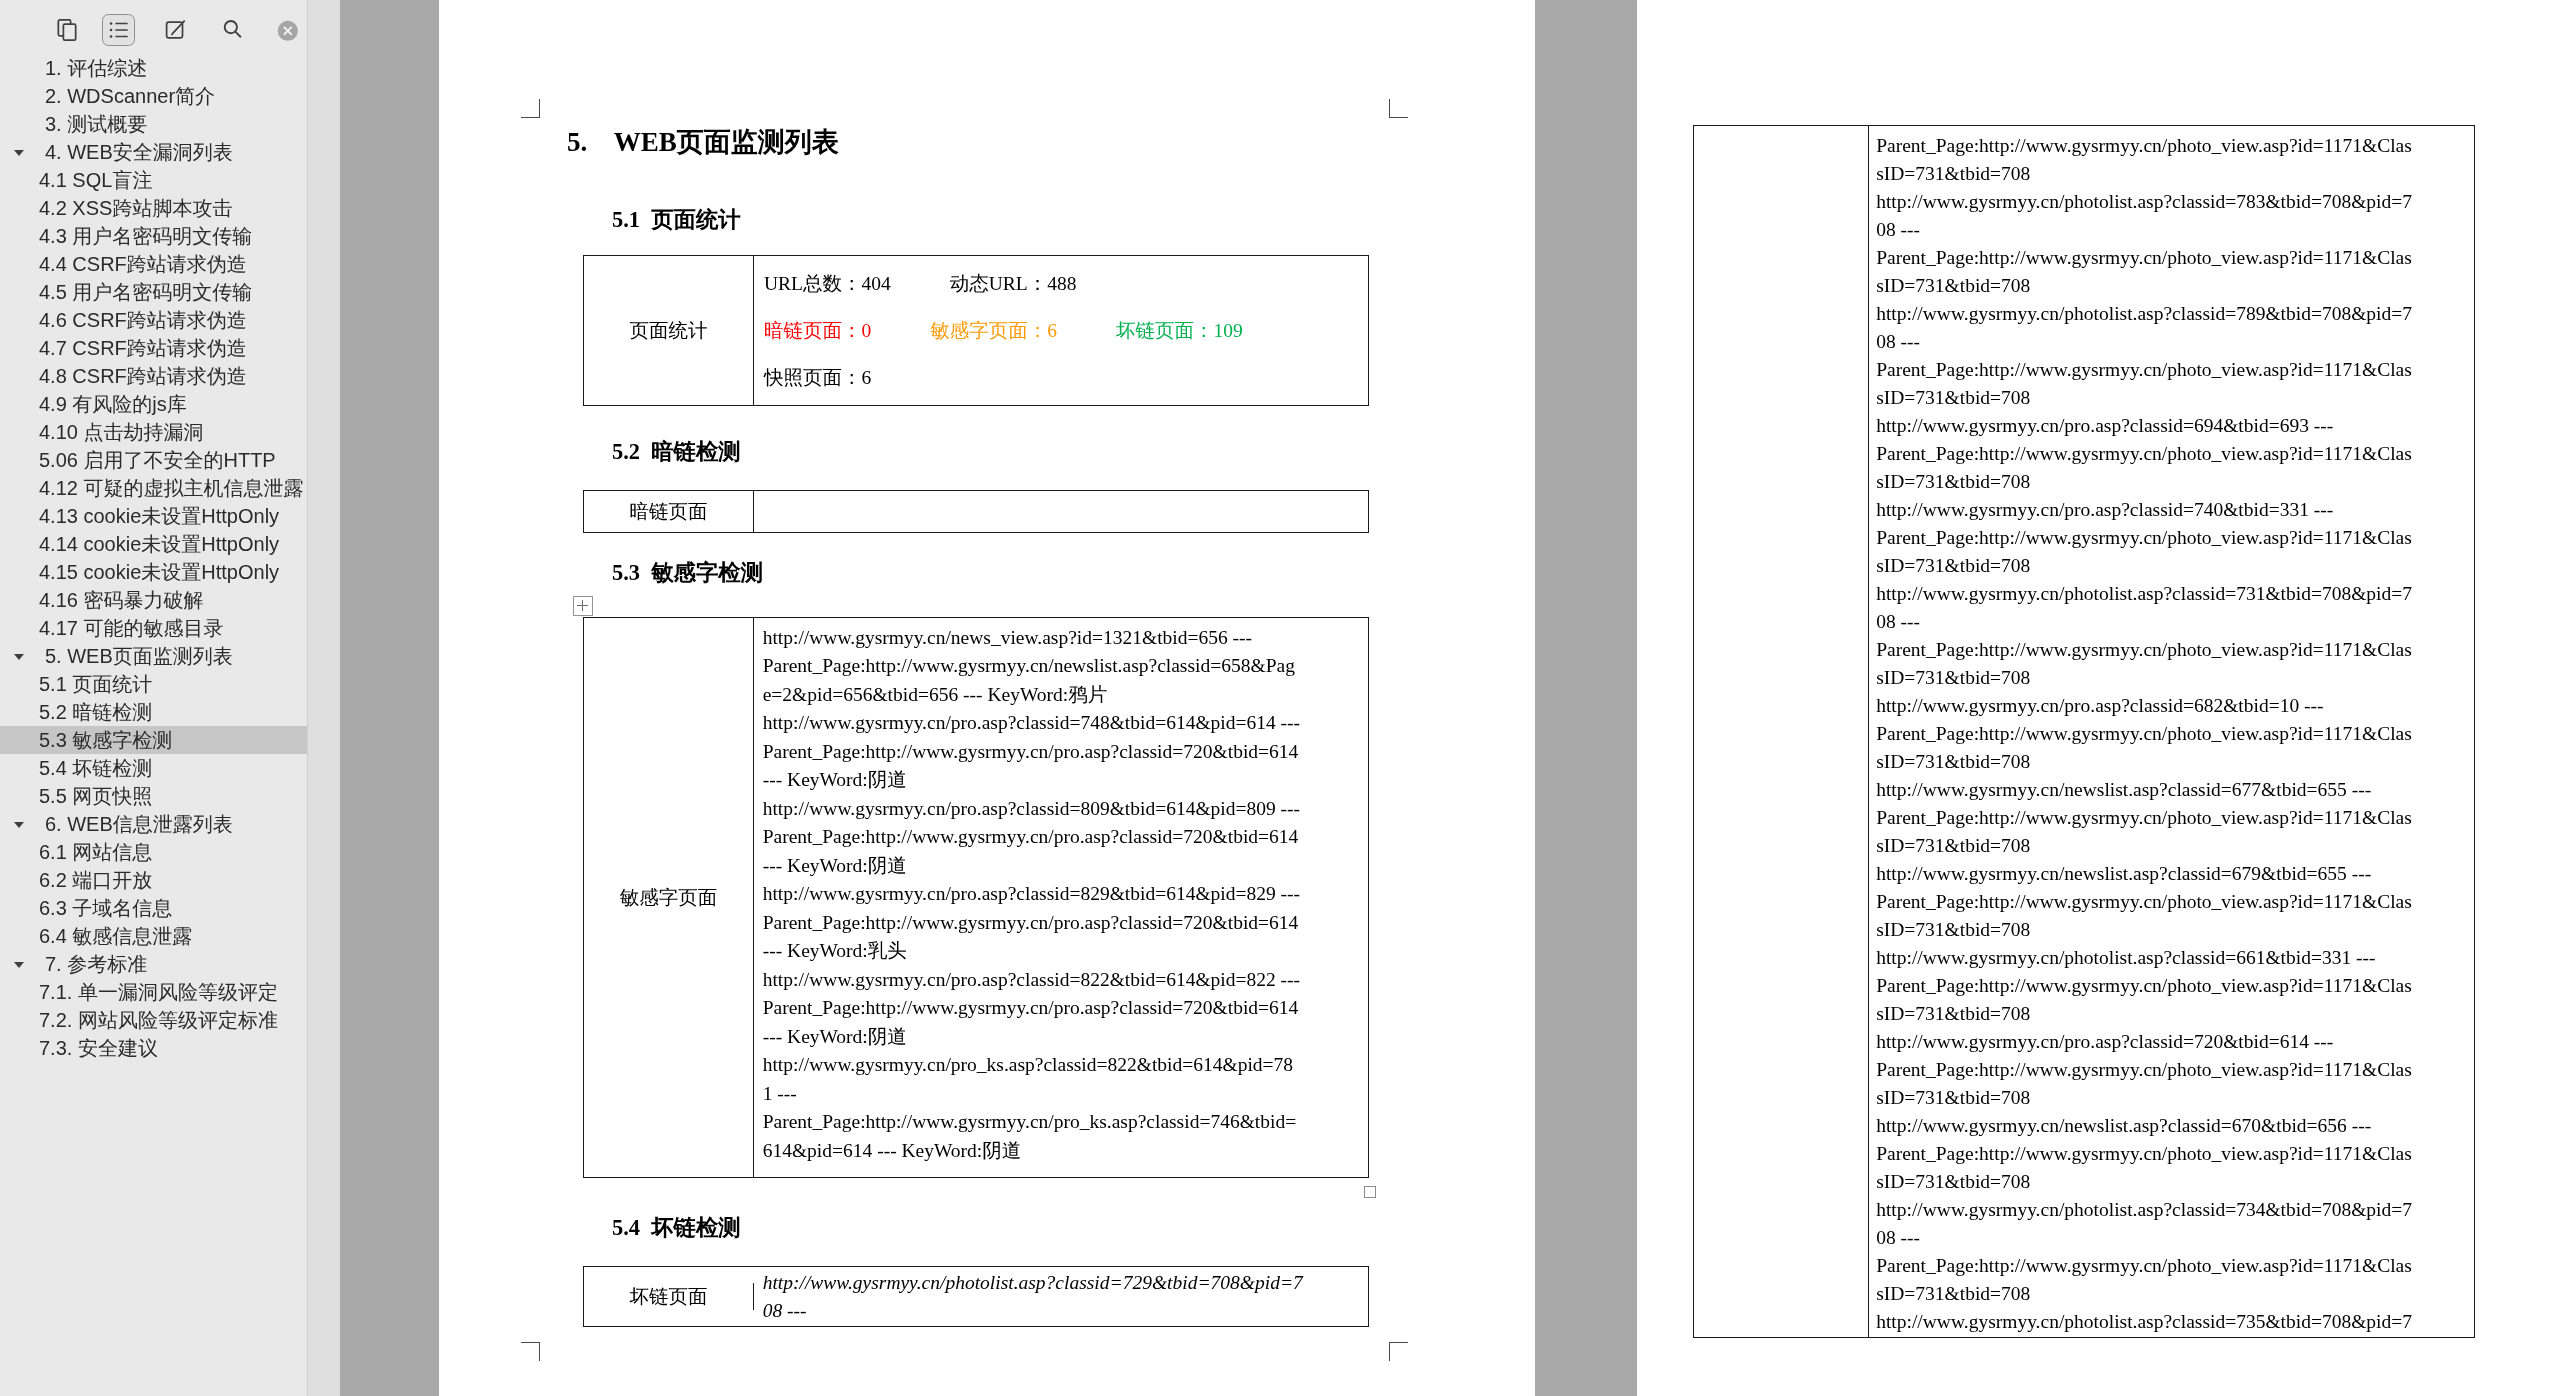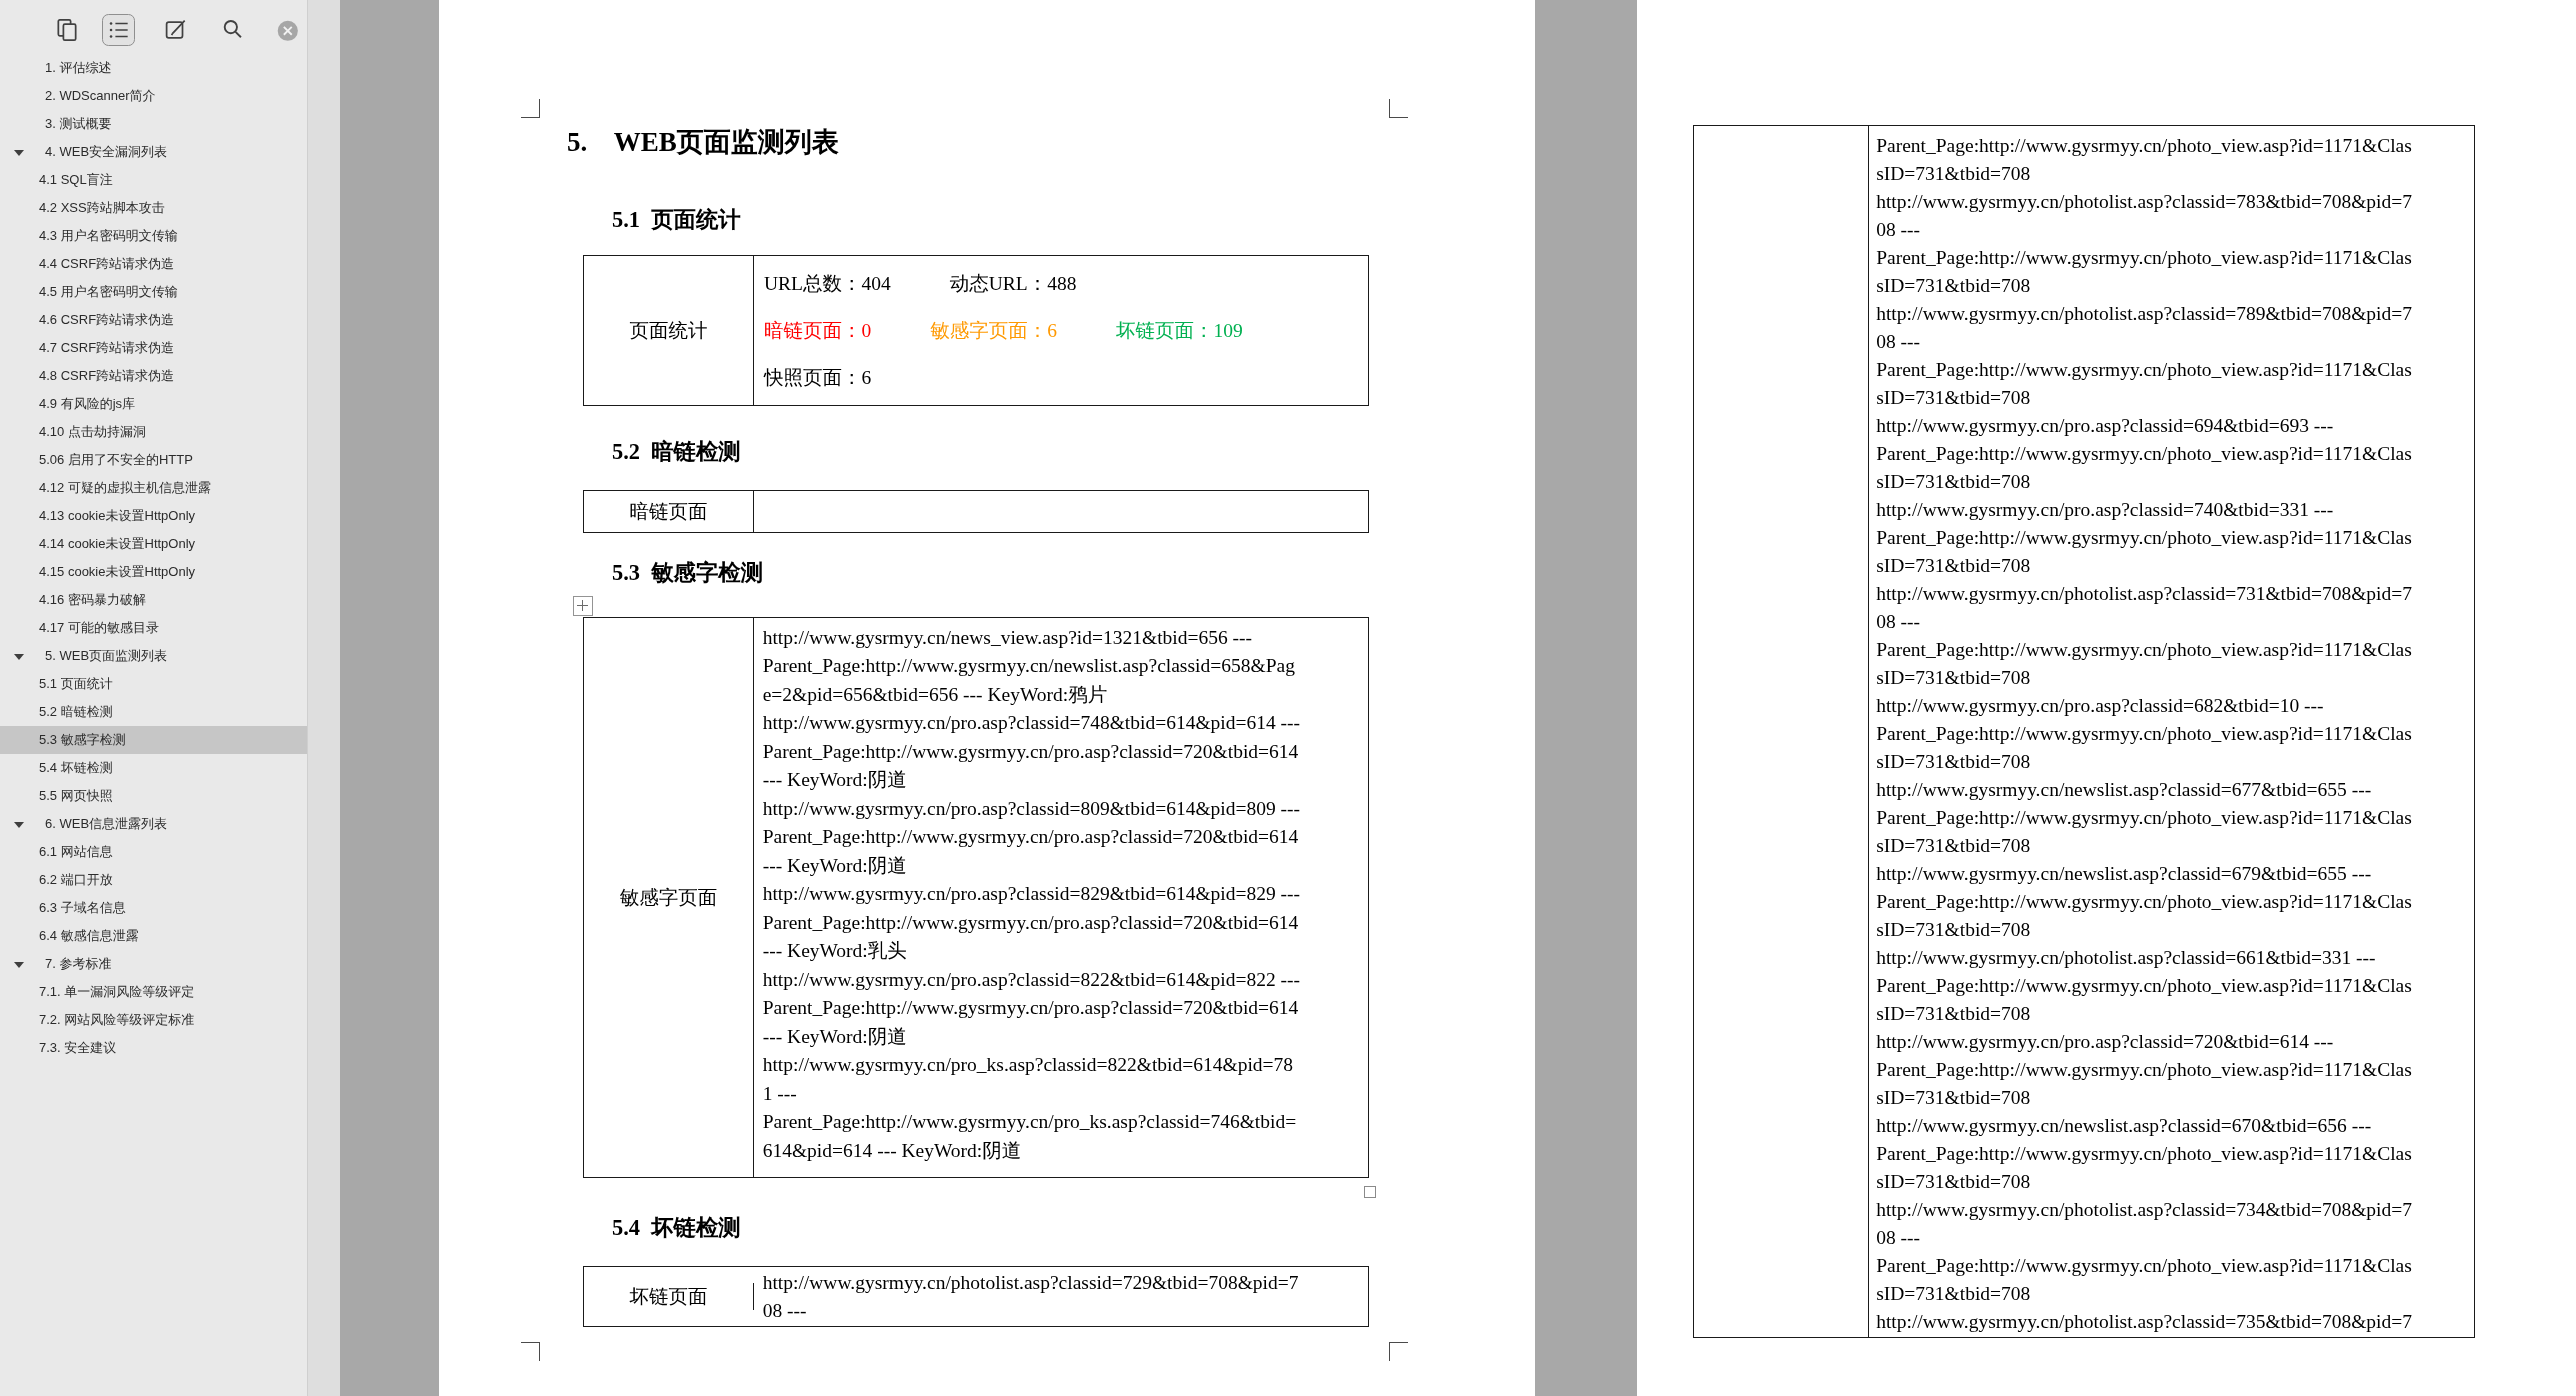--- a/index.html
+++ b/index.html
@@ -30,21 +30,21 @@
   .icon-btn.active { border: 1.4px solid #8f8f8f; border-radius: 6.5px; background: #e2e2e2; }
   .icon-btn svg { display: block; }
   .ib-1 { left: 50px; } .ib-2 { left: 102px; } .ib-3 { left: 159px; } .ib-4 { left: 216px; }
   .close-btn {
     position: absolute; left: 277px; top: 20px; width: 21.6px; height: 21.6px; cursor: pointer;
   }
 
   .outline { position: absolute; left: 0; top: 54px; width: 307px; }
   .outline-item {
     position: relative; height: 28px; line-height: 28px;
-    font-size: 13px; color: #2b2b2b; white-space: nowrap; overflow: hidden;
+    font-size: 20px; color: #2b2b2b; white-space: nowrap; overflow: hidden;
     cursor: pointer;
   }
   .outline-item.selected { background: #c6c6c6; }
   .outline-item .tri {
     position: absolute; left: 14.4px; top: 11.5px; width: 0; height: 0;
     border-left: 5px solid transparent; border-right: 5px solid transparent;
     border-top: 6.5px solid #3f3f3f; visibility: hidden;
   }
   .outline-item.has-arrow .tri { visibility: visible; }
   .outline-item.lvl0 .oi-label { padding-left: 45px; }
@@ -93,21 +93,21 @@
   .c-red { color: #ff0000; } .c-orange { color: #ff9900; } .c-green { color: #00b050; }
 
   .t2 { top: 490px; height: 43px; }
 
   .t3 { top: 617px; height: 561px; }
   .t3 .content-cell { padding: 5.8px 0 0 8.7px; }
   .uline { font-size: 19.5px; line-height: 28.5px; white-space: pre; overflow: hidden; }
 
   .t4 { top: 1266px; height: 61px; align-items: center; }
   .t4 .content-cell { padding: 1.4px 0 0 8.7px; }
-  .t4 .uline { line-height: 28px; }
+  .t4 .uline { line-height: 28px; font-style: italic; }
 
   .plus-handle {
     position: absolute; left: 134px; top: 596px; width: 20px; height: 20px;
     border: 1.4px solid #949494; background: #fff; cursor: move;
   }
   .plus-handle::before, .plus-handle::after {
     content: ""; position: absolute; background: #6b6b6b;
   }
   .plus-handle::before { left: 8px; top: 2.9px; width: 1.4px; height: 11.5px; }
   .plus-handle::after  { left: 2.9px; top: 8px; width: 11.5px; height: 1.4px; }

